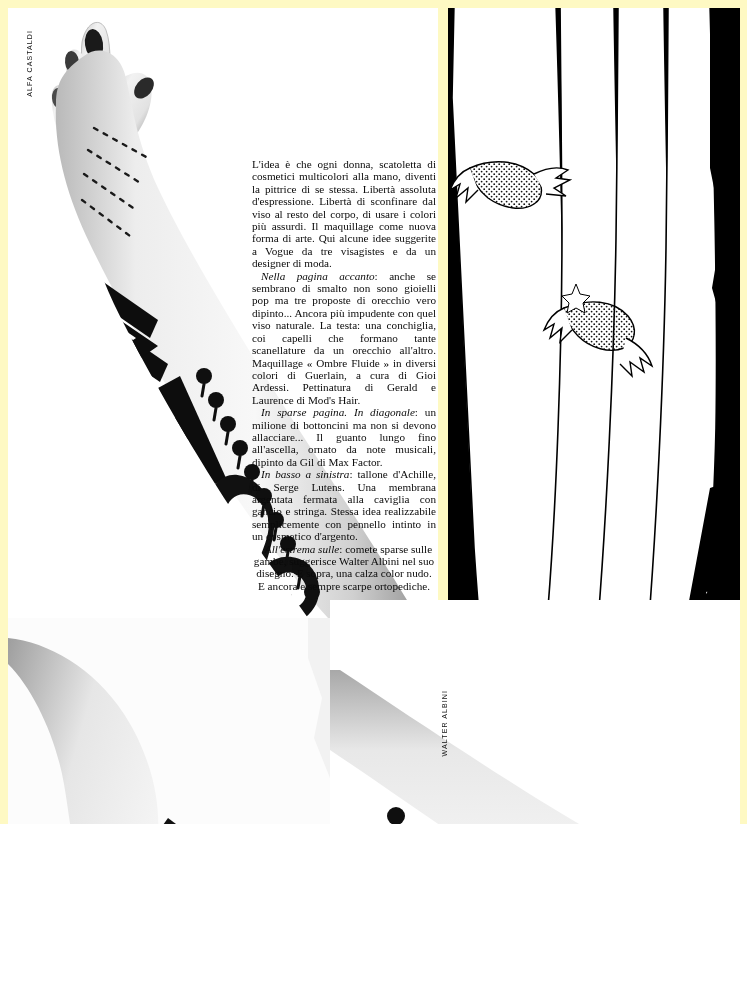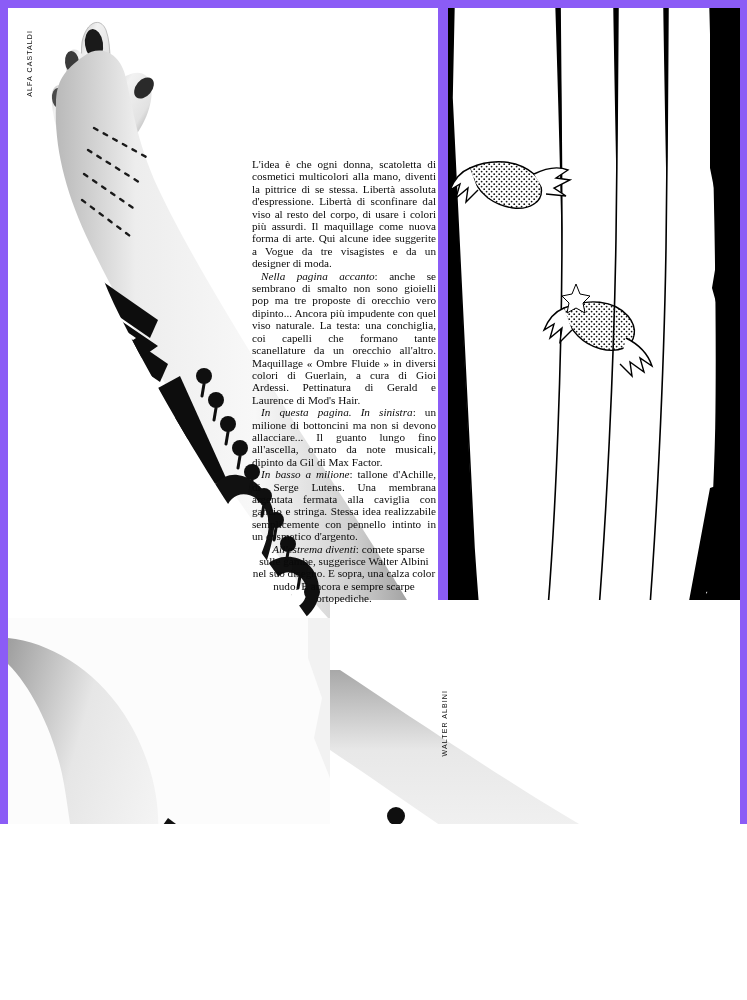--- a/index.html
+++ b/index.html
@@ -10,21 +10,21 @@
   body {
     width: 747px;
     height: 1000px;
     overflow: hidden;
     font-family: "Liberation Serif", serif;
   }
   .page {
     position: relative;
     width: 747px;
     height: 824px;
-    background: #8b5cf6;
+    background: #fef9c3;
     overflow: hidden;
   }
 
   
   .credit-left {
     position: absolute;
     left: 26px;
     top: 30px;
     font-family: "Liberation Sans", sans-serif;
     font-size: 7px;
@@ -397,18 +397,18 @@
       <path d="M300,0 L322,0 L322,160 L306,120 L314,80 L300,40 Z" fill="#f2f2f2"></path>
     </svg>
   </div>
 
   <div class="credit-left">ALFA CASTALDI</div>
   <div class="credit-right">WALTER ALBINI</div>
 
   <div class="text-col">
     <p>L'idea è che ogni donna, scatoletta di cosmetici multicolori alla mano, diventi la pittrice di se stessa. Libertà assoluta d'espressione. Libertà di sconfinare dal viso al resto del corpo, di usare i colori più assurdi. Il maquillage come nuova forma di arte. Qui alcune idee suggerite a Vogue da tre visagistes e da un designer di moda.</p>
     <p class="indent"><i>Nella pagina accanto</i>: anche se sembrano di smalto non sono gioielli pop ma tre proposte di orecchio vero dipinto... Ancora più impudente con quel viso naturale. La testa: una conchiglia, coi capelli che formano tante scanellature da un orecchio all'altro. Maquillage « Ombre Fluide » in diversi colori di Guerlain, a cura di Gioi Ardessi. Pettinatura di Gerald e Laurence di Mod's Hair.</p>
-    <p class="indent"><i>In questa pagina. In sinistra</i>: un milione di bottoncini ma non si devono allacciare... Il guanto lungo fino all'ascella, ornato da note musicali, dipinto da Gil di Max Factor.</p>
-    <p class="indent"><i>In basso a milione</i>: tallone d'Achille, di Serge Lutens. Una membrana argentata fermata alla caviglia con gancio e stringa. Stessa idea realizzabile semplicemente con pennello intinto in un cosmetico d'argento.</p>
-    <p class="indent center-end"><i>All'estrema diventi</i>: comete sparse sulle gambe, suggerisce Walter Albini nel suo disegno. E sopra, una calza color nudo. E ancora e sempre scarpe ortopediche.</p>
+    <p class="indent"><i>In sparse pagina. In diagonale</i>: un milione di bottoncini ma non si devono allacciare... Il guanto lungo fino all'ascella, ornato da note musicali, dipinto da Gil di Max Factor.</p>
+    <p class="indent"><i>In basso a sinistra</i>: tallone d'Achille, di Serge Lutens. Una membrana argentata fermata alla caviglia con gancio e stringa. Stessa idea realizzabile semplicemente con pennello intinto in un cosmetico d'argento.</p>
+    <p class="indent center-end"><i>All'estrema sulle</i>: comete sparse sulle gambe, suggerisce Walter Albini nel suo disegno. E sopra, una calza color nudo. E ancora e sempre scarpe ortopediche.</p>
   </div>
 
 </div>
 
 </body></html>

